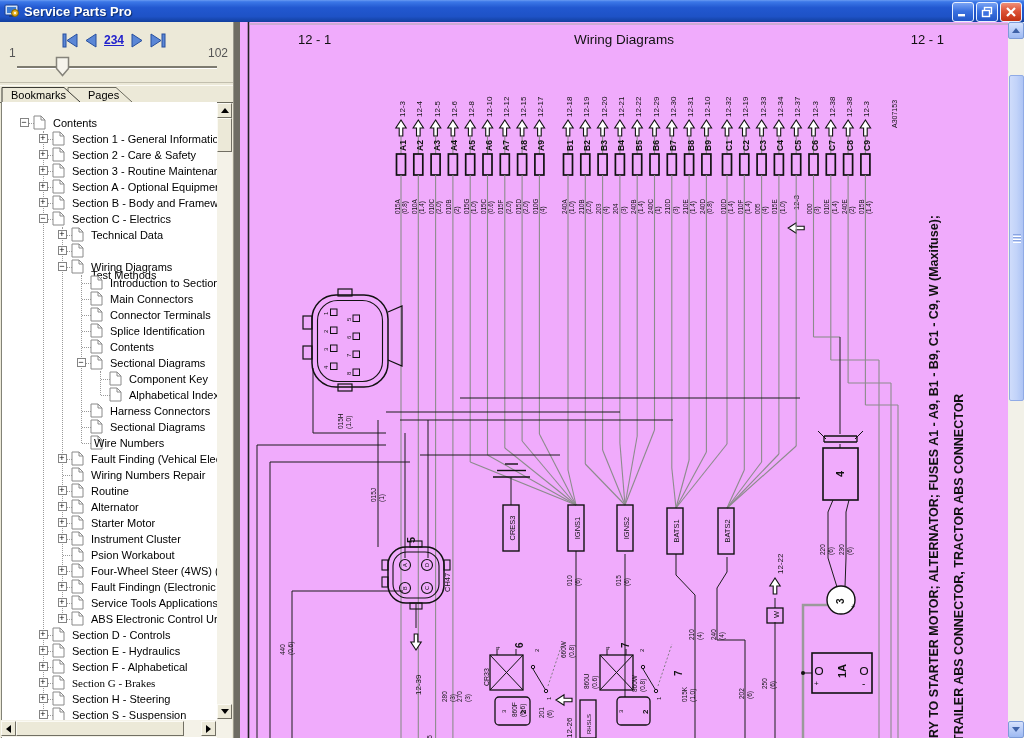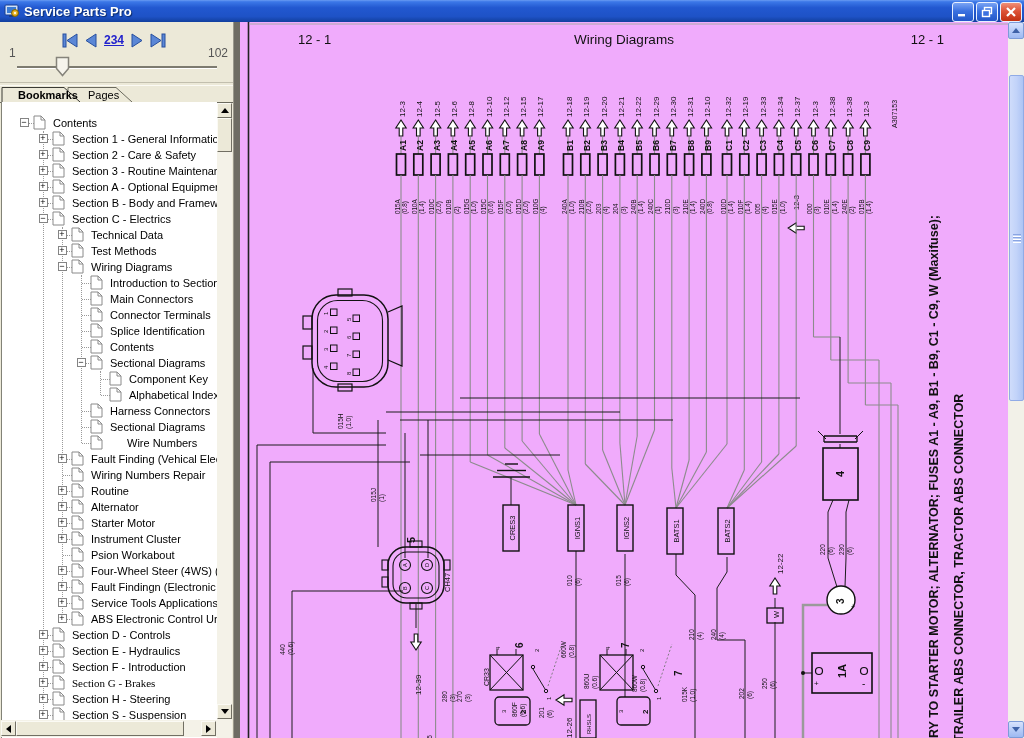--- a/index.html
+++ b/index.html
@@ -27,21 +27,21 @@
   #range-start{position:absolute;left:9px;top:24px;font-size:12px;color:#555}
   #range-end{position:absolute;right:5px;top:24px;font-size:12px;color:#555}
   #slidertrack{position:absolute;left:17px;top:44px;width:200px;height:2px;
     background:#7d7b70;border-bottom:1px solid #fff}
   #sliderthumb{position:absolute;left:55px;top:34px}
   #grooveline{position:absolute;left:0;top:60px;width:233px;height:2px;
     border-top:1px solid #c2bfae;border-bottom:1px solid #fbfaf4}
   
   #tabsvg{position:absolute;left:0;top:64px}
   .tablabel{position:absolute;font-size:11px;color:#000}
-  #tab-bookmarks-label{left:18px;top:67px;font-weight:bold}
+  #tab-bookmarks-label{left:11px;top:67px;font-weight:normal}
   #tab-pages-label{left:88px;top:67px}
   
   #treebox{position:absolute;left:1px;top:80px;width:215px;height:637px;background:#fff;
     border-left:1px solid #828277;border-bottom:0;overflow:hidden}
   .guide{position:absolute;width:1px;border-left:1px dotted #9a9a9a}
   .trow{position:absolute;left:0;height:16px;width:400px;white-space:nowrap}
   .stub{position:absolute;top:8px;height:1px;border-top:1px dotted #9a9a9a;width:9px}
   .tgl{position:absolute;top:3px;width:9px;height:9px;background:#fff;border:1px solid #848484;
     font-size:9px;line-height:7px;text-align:center;color:#000;box-sizing:border-box;cursor:pointer}
   .ticon{position:absolute;top:0px}
@@ -223,21 +223,21 @@
           </svg></span>
         <span class="tlabel" style="left: 89px;">Technical Data</span>
       </div>
       <div class="trow" style="top: 141px;">
         <div class="stub" style="left: 61px;"></div>
         <div class="tgl" style="left: 55.5px;">+</div>
         <span class="ticon" style="left: 69px;"><svg width="13" height="15">
             <path d="M1 1 h7 l4 4 v9 h-11 z" fill="#fff" stroke="#8a8a8a"></path>
             <path d="M8 1 v4 h4" fill="none" stroke="#8a8a8a"></path>
           </svg></span>
-        <span class="tlabel" style="left: 89px;">Test Methods</span>
+        <span class="tlabel" style="left: 89px; margin-top: 24px;">Test Methods</span>
       </div>
       <div class="trow" style="top: 157px;">
         <div class="stub" style="left: 61px;"></div>
         <div class="tgl" style="left: 55.5px;">−</div>
         <span class="ticon" style="left: 69px;"><svg width="13" height="15">
             <path d="M1 1 h7 l4 4 v9 h-11 z" fill="#fff" stroke="#8a8a8a"></path>
             <path d="M8 1 v4 h4" fill="none" stroke="#8a8a8a"></path>
           </svg></span>
         <span class="tlabel" style="left: 89px;">Wiring Diagrams</span>
       </div>
@@ -321,21 +321,21 @@
             <path d="M8 1 v4 h4" fill="none" stroke="#8a8a8a"></path>
           </svg></span>
         <span class="tlabel" style="left: 108px;">Sectional Diagrams</span>
       </div>
       <div class="trow" style="top: 333px;">
         <div class="stub" style="left: 80px;"></div>
         <span class="ticon" style="left: 88px;"><svg width="13" height="15">
             <path d="M1 1 h7 l4 4 v9 h-11 z" fill="#fff" stroke="#8a8a8a"></path>
             <path d="M8 1 v4 h4" fill="none" stroke="#8a8a8a"></path>
           </svg></span>
-        <span class="tlabel" style="left: 125px;">Wire Numbers</span>
+        <span class="tlabel" style="left: 92px;">Wire Numbers</span>
       </div>
       <div class="trow" style="top: 349px;">
         <div class="stub" style="left: 61px;"></div>
         <div class="tgl" style="left: 55.5px;">+</div>
         <span class="ticon" style="left: 69px;"><svg width="13" height="15">
             <path d="M1 1 h7 l4 4 v9 h-11 z" fill="#fff" stroke="#8a8a8a"></path>
             <path d="M8 1 v4 h4" fill="none" stroke="#8a8a8a"></path>
           </svg></span>
         <span class="tlabel" style="left: 89px;">Fault Finding (Vehical Elect</span>
       </div>
@@ -445,21 +445,21 @@
           </svg></span>
         <span class="tlabel" style="left: 70px;">Section E - Hydraulics</span>
       </div>
       <div class="trow" style="top: 557px;">
         <div class="stub" style="left: 42px;"></div>
         <div class="tgl" style="left: 36.5px;">+</div>
         <span class="ticon" style="left: 50px;"><svg width="13" height="15">
             <path d="M1 1 h7 l4 4 v9 h-11 z" fill="#fff" stroke="#8a8a8a"></path>
             <path d="M8 1 v4 h4" fill="none" stroke="#8a8a8a"></path>
           </svg></span>
-        <span class="tlabel" style="left: 70px;">Section F - Introduction</span>
+        <span class="tlabel" style="left: 70px;">Section F - Alphabetical</span>
       </div>
       <div class="trow" style="top: 573px;">
         <div class="stub" style="left: 42px;"></div>
         <div class="tgl" style="left: 36.5px;">+</div>
         <span class="ticon" style="left: 50px;"><svg width="13" height="15">
             <path d="M1 1 h7 l4 4 v9 h-11 z" fill="#fff" stroke="#8a8a8a"></path>
             <path d="M8 1 v4 h4" fill="none" stroke="#8a8a8a"></path>
           </svg></span>
         <span class="tlabel" style="left: 70px; font-family: Liberation Serif, serif;">Section G - Brakes</span>
       </div>

